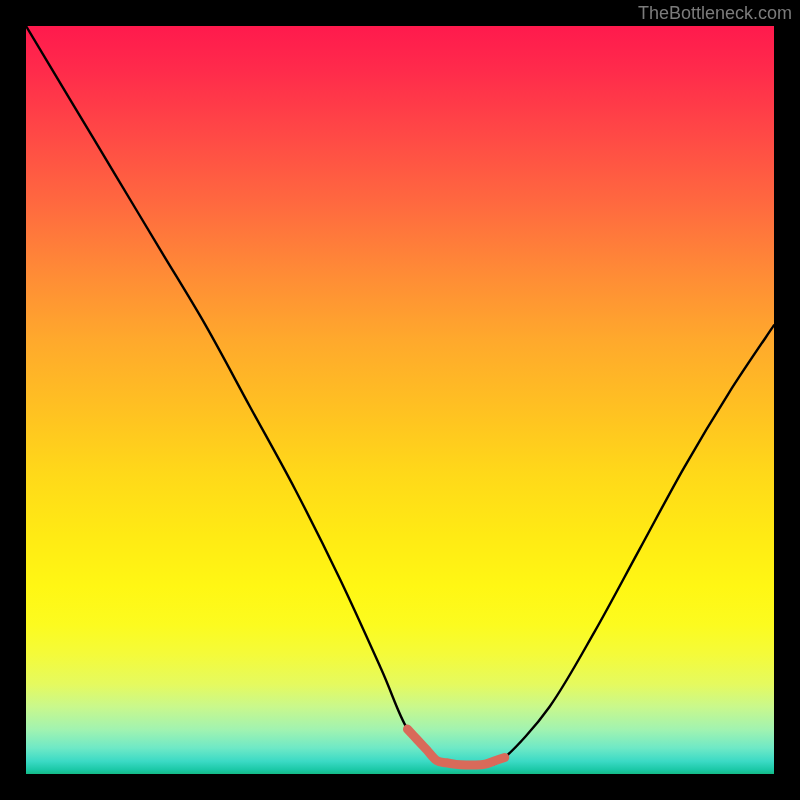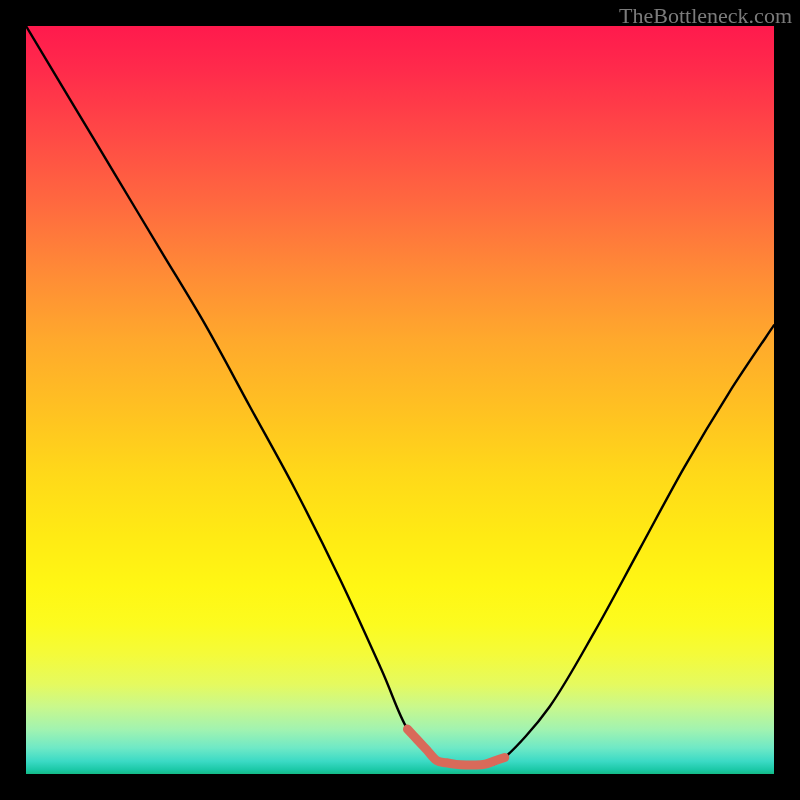--- a/index.html
+++ b/index.html
@@ -56,24 +56,23 @@
     top: 0;
     width: 748px;
     height: 748px;
     pointer-events: none;
   }
   .watermark {
     position: absolute;
     top: 3px;
     right: 8px;
     color: #7b7b7b;
-    font-size: 22px;
+    font-size: 18px;
     letter-spacing: 0px;
     font-weight: 400;
-    font-family: Liberation Serif, serif;
   }
 </style>
 </head>
 <body>
 
 <div class="frame">
   <div class="plot-area">
     <svg class="curve-layer" viewBox="0 0 748 748" preserveAspectRatio="none">
       <path id="curve-path" d="M 0.00 0.00 C 7.48 12.47, 29.92 49.87, 44.88 74.80 C 59.84 99.73, 74.80 124.67, 89.76 149.60 C 104.72 174.53, 119.68 199.47, 134.64 224.40 C 149.60 249.33, 164.56 273.02, 179.52 299.20 C 194.48 325.38, 209.44 354.05, 224.40 381.48 C 239.36 408.91, 254.32 435.09, 269.28 463.76 C 284.24 492.43, 299.82 523.60, 314.16 553.52 C 328.50 583.44, 344.08 618.35, 355.30 643.28 C 366.52 668.21, 372.13 687.79, 381.48 703.12 C 390.83 718.45, 402.67 729.30, 411.40 735.28 C 420.13 741.27, 426.36 738.40, 433.84 739.02 C 441.32 739.65, 448.80 740.27, 456.28 739.02 C 463.76 737.78, 467.50 741.27, 478.72 731.54 C 489.94 721.82, 508.64 701.62, 523.60 680.68 C 538.56 659.74, 553.52 632.06, 568.48 605.88 C 583.44 579.70, 598.40 551.03, 613.36 523.60 C 628.32 496.17, 643.28 467.50, 658.24 441.32 C 673.20 415.14, 688.16 390.21, 703.12 366.52 C 718.08 342.83, 740.52 310.42, 748.00 299.20" fill="none" stroke-width="2.4" stroke-linecap="round" stroke-linejoin="round" stroke="#000000"></path>
     </svg>

